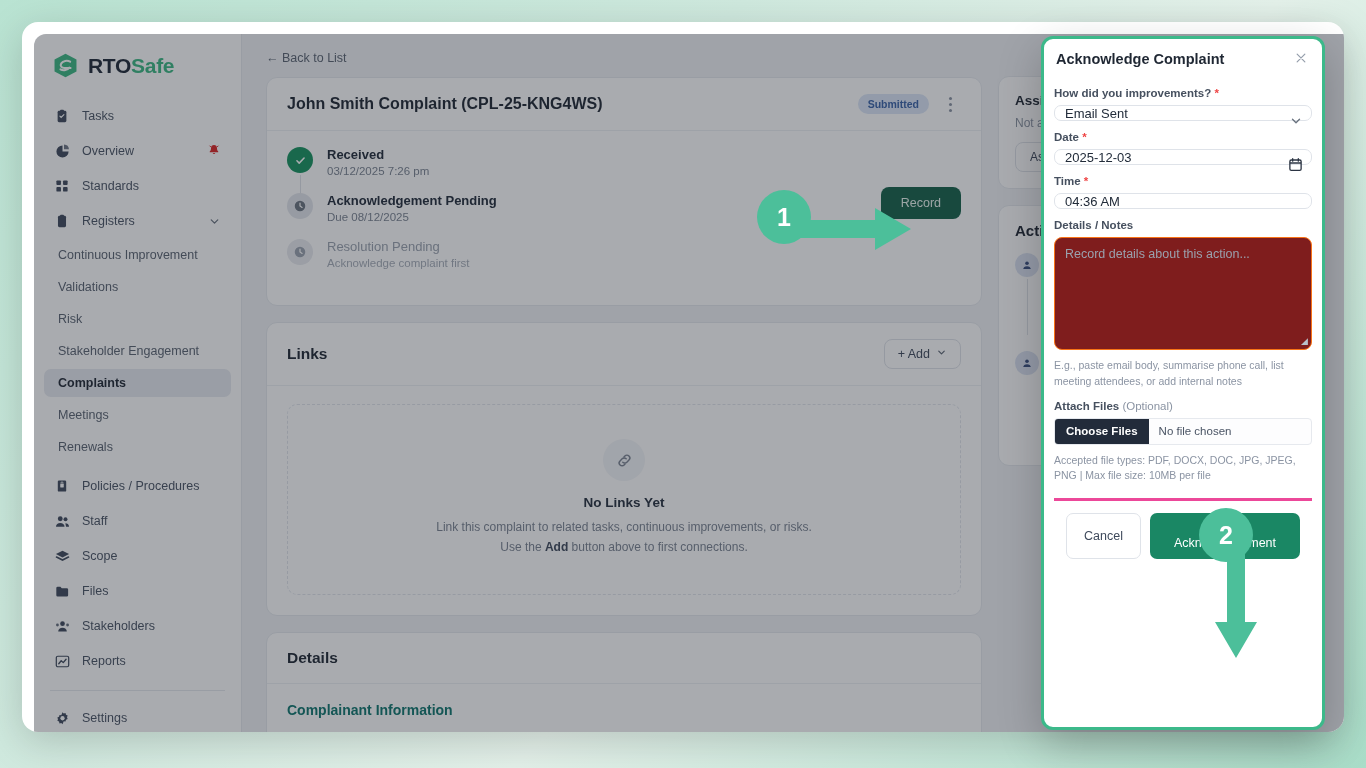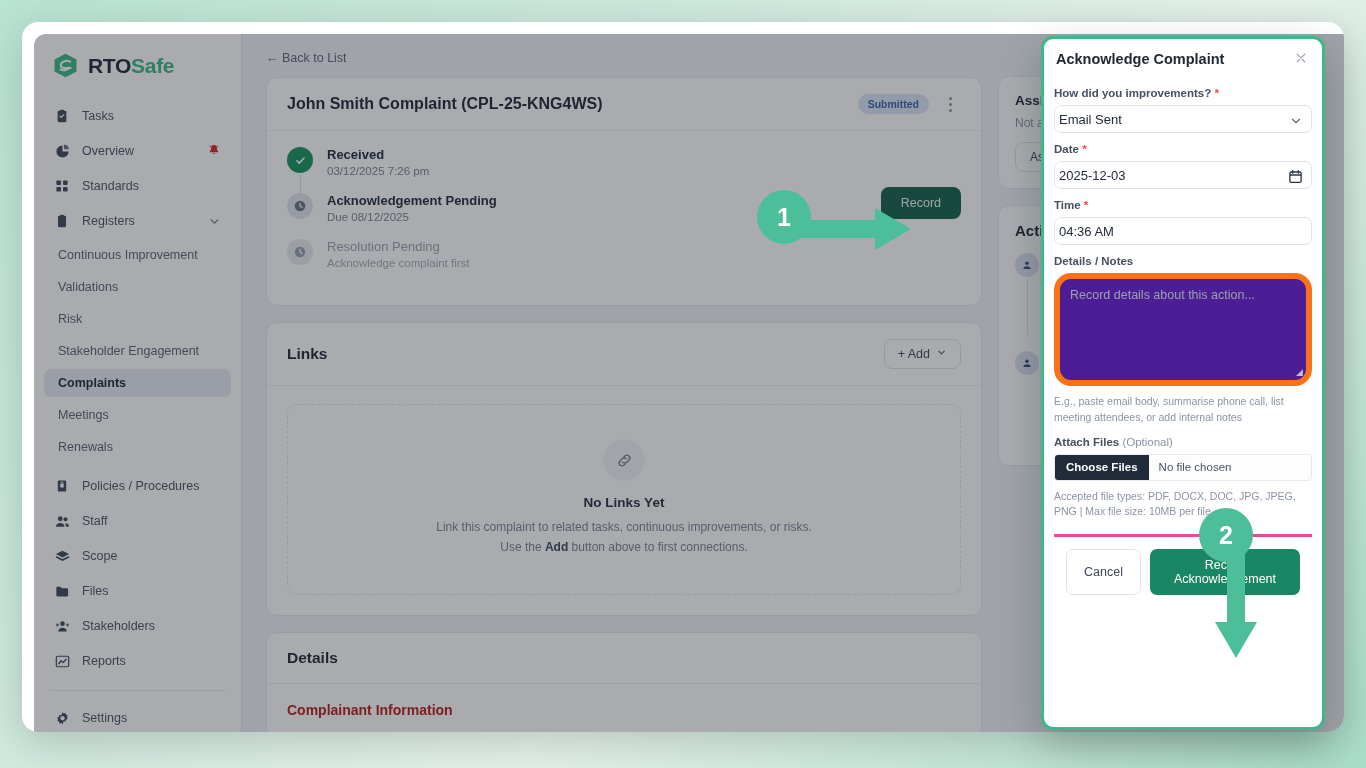--- a/index.html
+++ b/index.html
@@ -103,21 +103,21 @@
     border:1px solid #dfe3e9; background:#fff; border-radius: 8px;
     font-size: 12.5px; color:#3f4a5c; padding: 7px 13px; display:flex; gap:6px; align-items:center; cursor:pointer;
   }
   .empty { margin: 18px 20px 20px 20px; border:1px dashed #e2e6ec; border-radius: 10px; padding: 34px 10px 36px; text-align:center; }
   .empty-ico { width: 42px; height:42px; border-radius:50%; background:#f3f5f8; margin:0 auto 14px; display:flex; align-items:center; justify-content:center; color:#7b8492; }
   .empty-title { font-size: 13.5px; font-weight:700; color:#27313f; margin-bottom: 8px; }
   .empty-sub { font-size: 12px; color:#7b8492; line-height: 1.65; }
   .empty-sub b { color:#3f4a5c; }
 
   .details-body { padding: 18px 20px 10px 20px; }
-  .sect-title { font-size: 14px; font-weight: 700; color:#b91c1c; margin-bottom: 32px; }
+  .sect-title { font-size: 14px; font-weight: 700; color:#0f766e; margin-bottom: 32px; }
   .field-grid { display:flex; gap: 0; }
   .field { flex: 1 1 50%; }
   .field-label { font-size: 11.5px; color:#8b94a3; margin-bottom: 6px; }
 
   
   .side-card { background:#fff; border:1px solid #e6e9ee; border-radius: 11px; padding: 16px; margin-bottom: 16px; }
   .side-title { font-size: 13.5px; font-weight:700; color:#1f2733; margin-bottom: 8px; }
   .side-sub { font-size: 12px; color:#8b94a3; margin-bottom: 12px; }
   .side-btn { border:1px solid #dfe3e9; background:#fff; border-radius:8px; font-size:12px; color:#3f4a5c; padding:7px 14px; cursor:pointer; }
   .log-title { font-size: 15px; font-weight:700; color:#1f2733; margin-bottom: 14px; }
@@ -137,29 +137,29 @@
   }
   .m-head { display:flex; align-items:flex-start; padding: 12px 14px 10px 12px; }
   .m-title { font-size: 14.5px; font-weight: 700; color:#1f2733; }
   .m-close { margin-left:auto; color:#97a0ad; font-size: 15px; line-height: 1; cursor:pointer; }
   .m-body { padding: 0 10px; }
   .m-label { font-size: 11.5px; color:#46505f; margin: 10px 0 6px; font-weight: 600; }
   .m-label .req { color:#ef4444; }
   .m-label .opt { color:#8b94a3; font-weight: 400; }
   .m-input {
     width: 100%; border:1px solid #dfe3e9; border-radius: 7px; background:#fff;
-    height: 28px; padding: 0 4px; font-size: 13px; color:#222c3a;
+    height: 16px; padding: 0 10px; font-size: 13px; color:#222c3a;
     font-family:"Liberation Sans", sans-serif; display:flex; align-items:center;
   }
   .m-select { position: relative; }
   .m-select .chev-ico { position:absolute; right: 9px; top: 9px; color:#6b7480; pointer-events:none; }
   .m-date .cal-ico { position:absolute; right: 9px; top: 8px; color:#3f4a5c; pointer-events:none; }
   .m-textarea {
-    width: 100%; height: 113px; border:6px solid #f97316; border-radius: 17px;
-    padding: 9px 10px; font-size: 12.5px; color:#9aa2ae; background:#4c1d95;
+    width: 100%; height: 113px; border:1px solid #f97316; border-radius: 8px;
+    padding: 9px 10px; font-size: 12.5px; color:#9aa2ae; background:#7f1d1d;
     font-family:"Liberation Sans", sans-serif; resize: none; position: relative;
   }
   .resize-grip { position:absolute; right:3px; bottom:3px; color:#b9c0ca; font-size:9px; }
   .m-help { font-size: 10.5px; color:#8b94a3; line-height: 1.5; margin-top: 8px; }
   .file-row { display:flex; border:1px solid #e6e9ee; border-radius: 4px; overflow:hidden; height: 27px; background:#fdfdfe; }
   .file-btn { background:#222b3a; color:#fff; font-size: 11.5px; font-weight:600; padding: 0 11px; display:flex; align-items:center; cursor:pointer; }
   .file-name { font-size: 11.5px; color:#4a5464; display:flex; align-items:center; padding: 0 10px; }
   .m-foot { display:flex; justify-content:flex-end; gap: 9px; padding: 12px 12px 0 12px; margin-top: 14px; border-top: 3px solid #ec4899; }
   .btn-cancel { border:1px solid #dfe3e9; background:#fff; color:#3f4a5c; font-size:12.5px; padding: 8px 17px; border-radius: 7px; cursor:pointer; font-family:"Liberation Sans", sans-serif; }
   .btn-primary { border:none; background:#1a8764; color:#fff; font-size:12.5px; padding: 9px 15px; border-radius: 7px; cursor:pointer; font-family:"Liberation Sans", sans-serif; }

